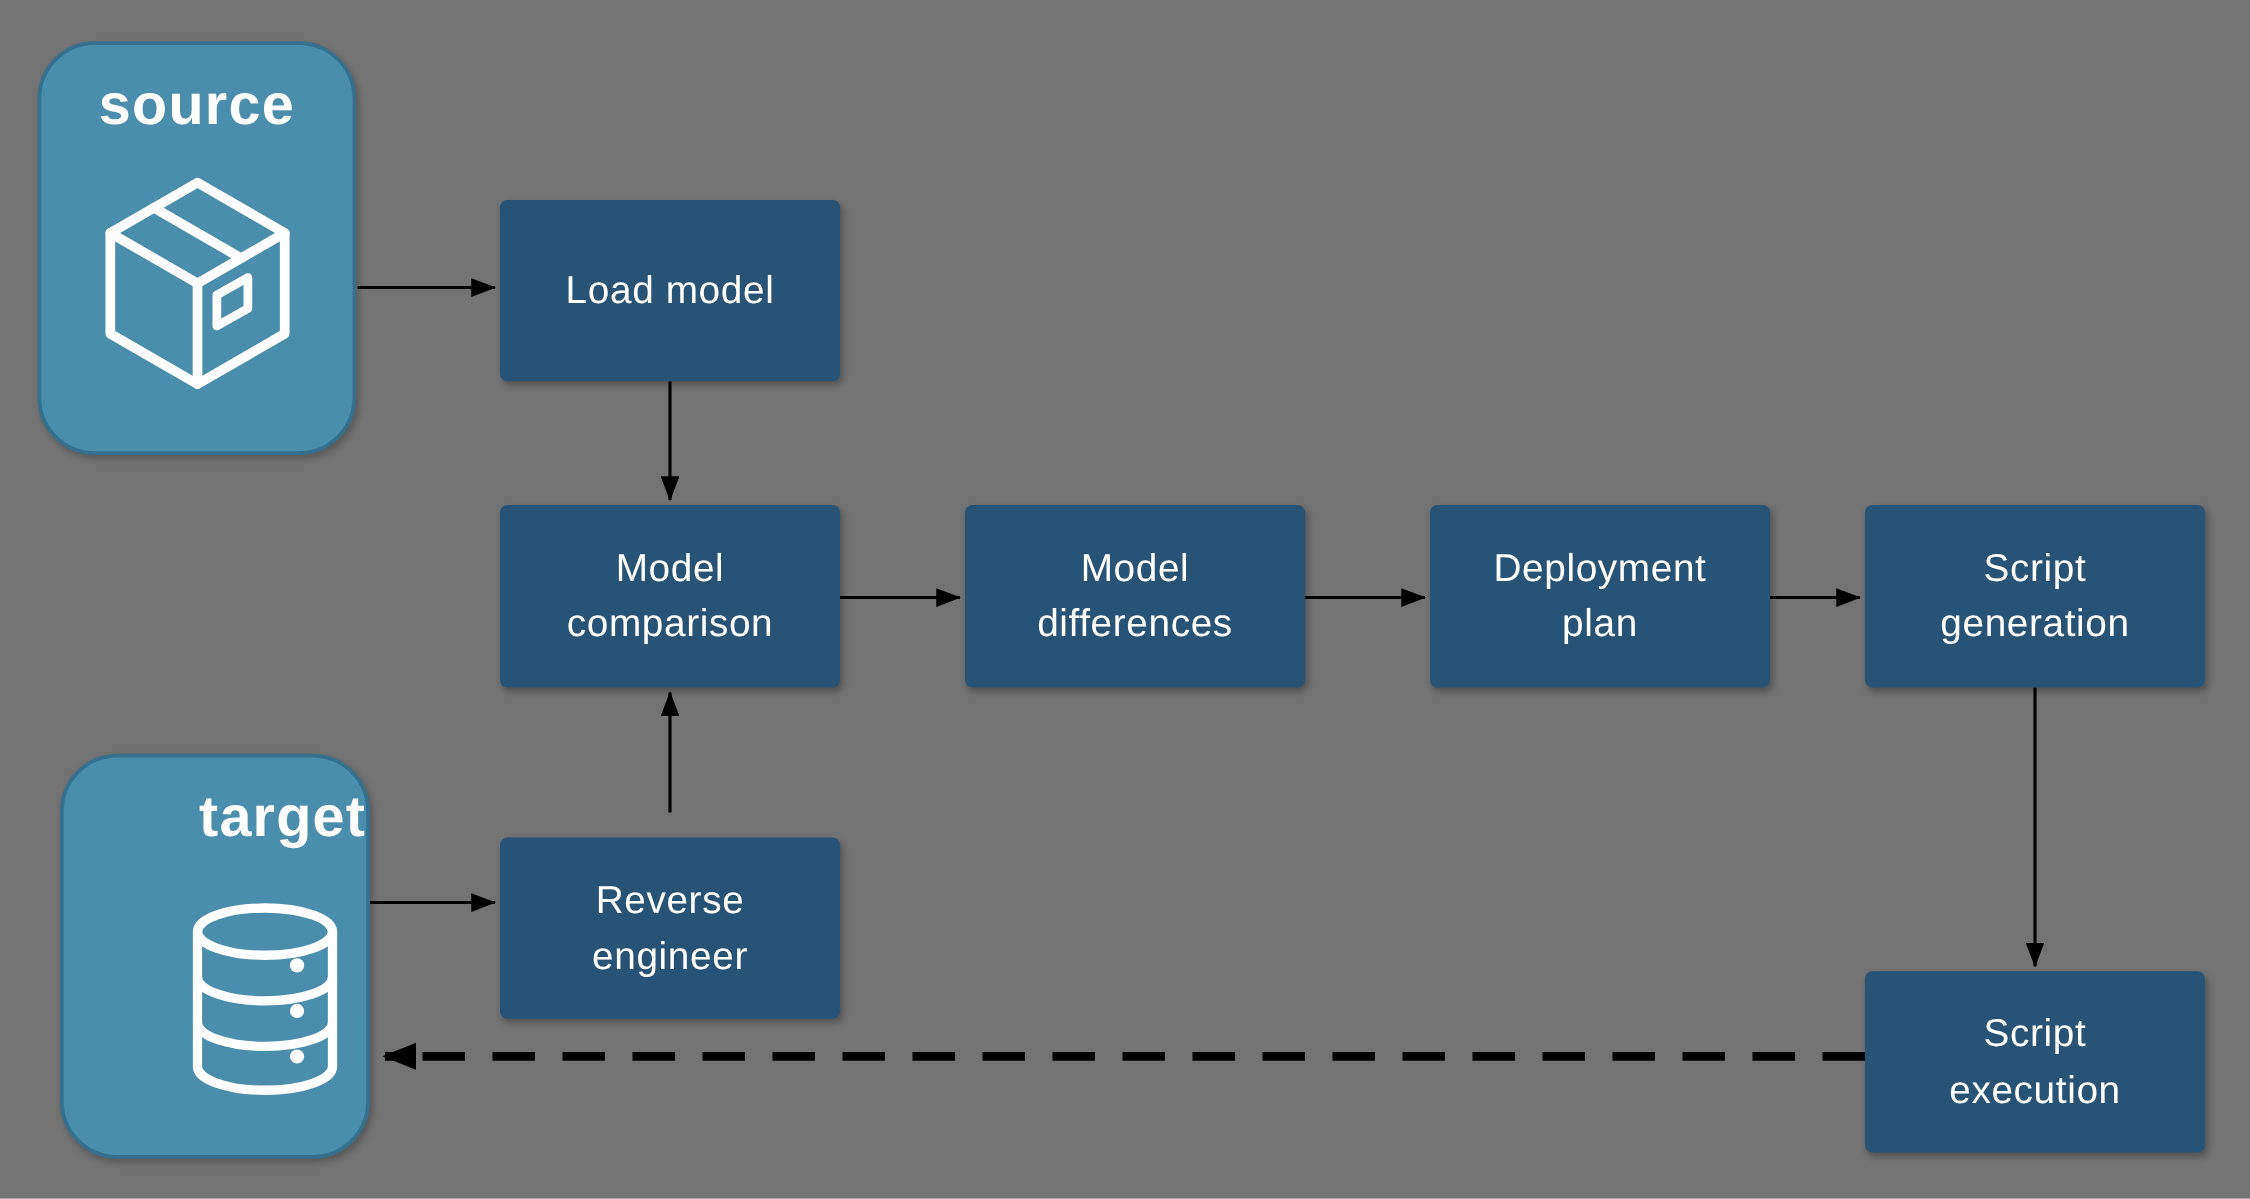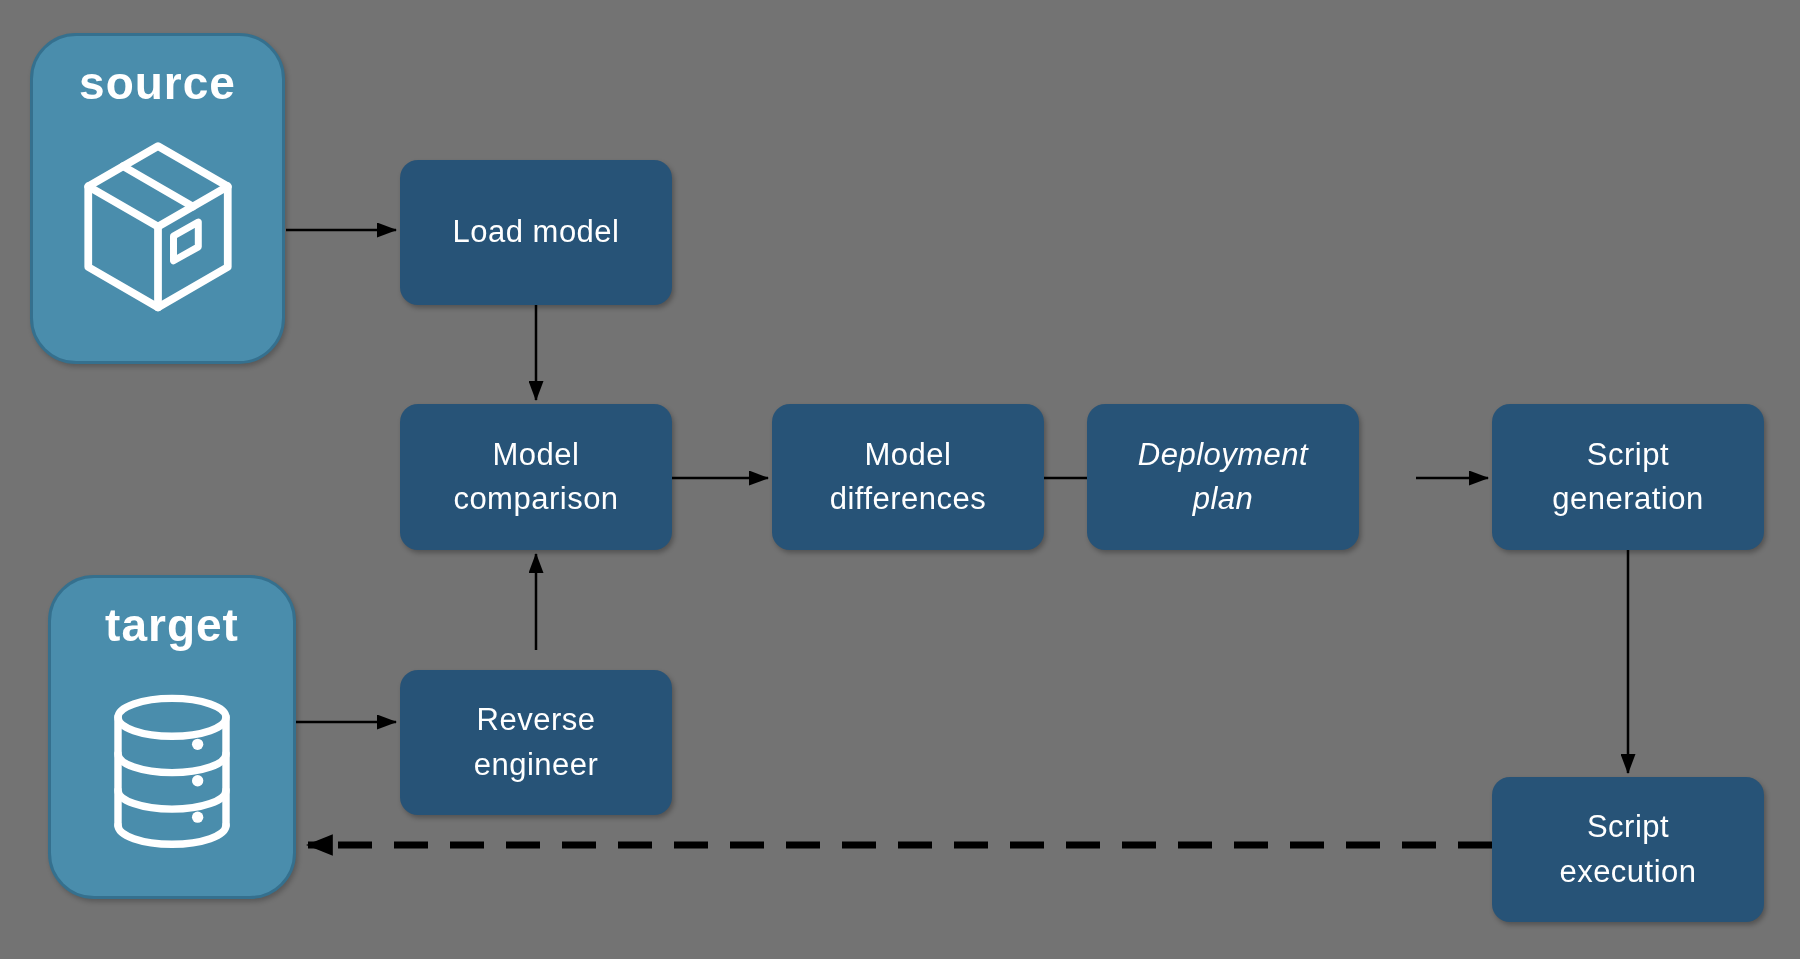--- a/index.html
+++ b/index.html
@@ -20,21 +20,21 @@
     left: 0; top: 0;
     width: 1800px;
     height: 959px;
     pointer-events: none;
   }
   .node {
     position: absolute;
     width: 272px;
     height: 145px;
     background: var(--node-fill, #275377);
-    border-radius: 18px;
+    border-radius: 6px;
     display: flex;
     align-items: center;
     justify-content: center;
     box-shadow: 2px 3px 5px rgba(0,0,0,0.28);
   }
   .node-label {
     color: #ffffff;
     font-size: 31px;
     line-height: 1.42;
     text-align: center;
@@ -59,26 +59,26 @@
     letter-spacing: 1px;
     margin-top: 20px;
   }
   .bigbox-icon {
     flex: 1;
     display: flex;
     align-items: center;
     justify-content: center;
   }
   .src { left: 30px;  top: 33px;  width: 255px; height: 331px; }
-  .tgt { left: 48px;  top: 575px; width: 248px; height: 324px; }
+  .tgt { left: 48px;  top: 603px; width: 248px; height: 324px; align-items: flex-end; }
 
   .n-load  { left: 400px;  top: 160px; }
   .n-comp  { left: 400px;  top: 404px; height: 146px; }
   .n-diff  { left: 772px;  top: 404px; height: 146px; }
-  .n-plan  { left: 1087px; top: 404px; height: 146px; font-style: italic; }
+  .n-plan  { left: 1144px; top: 404px; height: 146px; }
   .n-gen   { left: 1492px; top: 404px; height: 146px; }
   .n-rev   { left: 400px;  top: 670px; }
   .n-exec  { left: 1492px; top: 777px; }
 
   .edge      { stroke: #000000; stroke-width: 2.5; }
   .edge-dash { stroke: #000000; stroke-width: 7; stroke-dasharray: 34 22; }
 </style>
 </head>
 <body>
 

